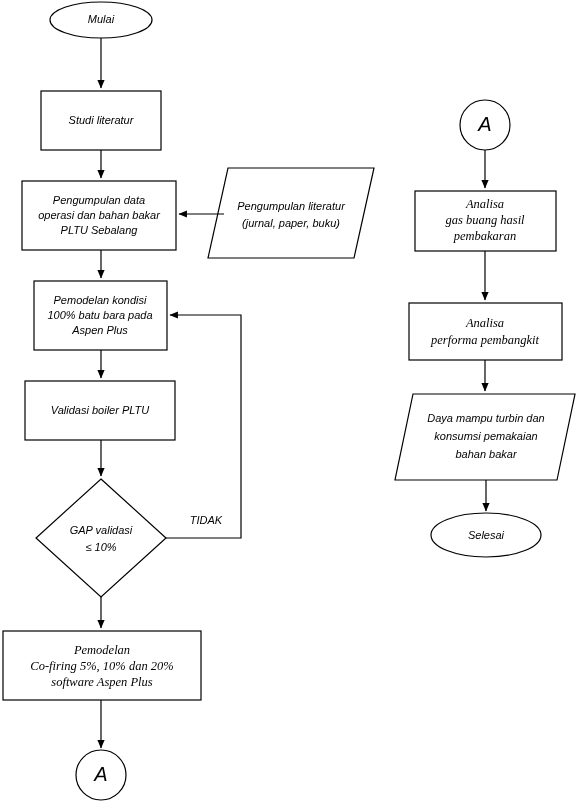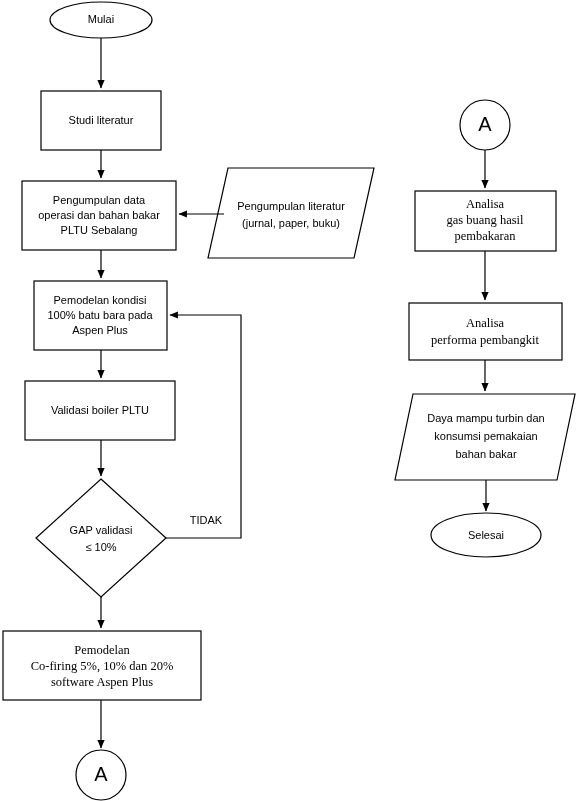--- a/index.html
+++ b/index.html
@@ -11,20 +11,21 @@
     width: 581px;
     height: 801px;
     overflow: hidden;
     font-family: "Liberation Sans", sans-serif;
   }
   #flowchart-root {
     position: relative;
     width: 516px;
     height: 801px;
     background: #ffffff;
+    font-style: italic;
   }
   svg#flow-svg {
     display: block;
     width: 581px;
     height: 801px;
   }
   .shape-stroke {
     fill: #ffffff;
     stroke: #000000;
     stroke-width: 1.2;

